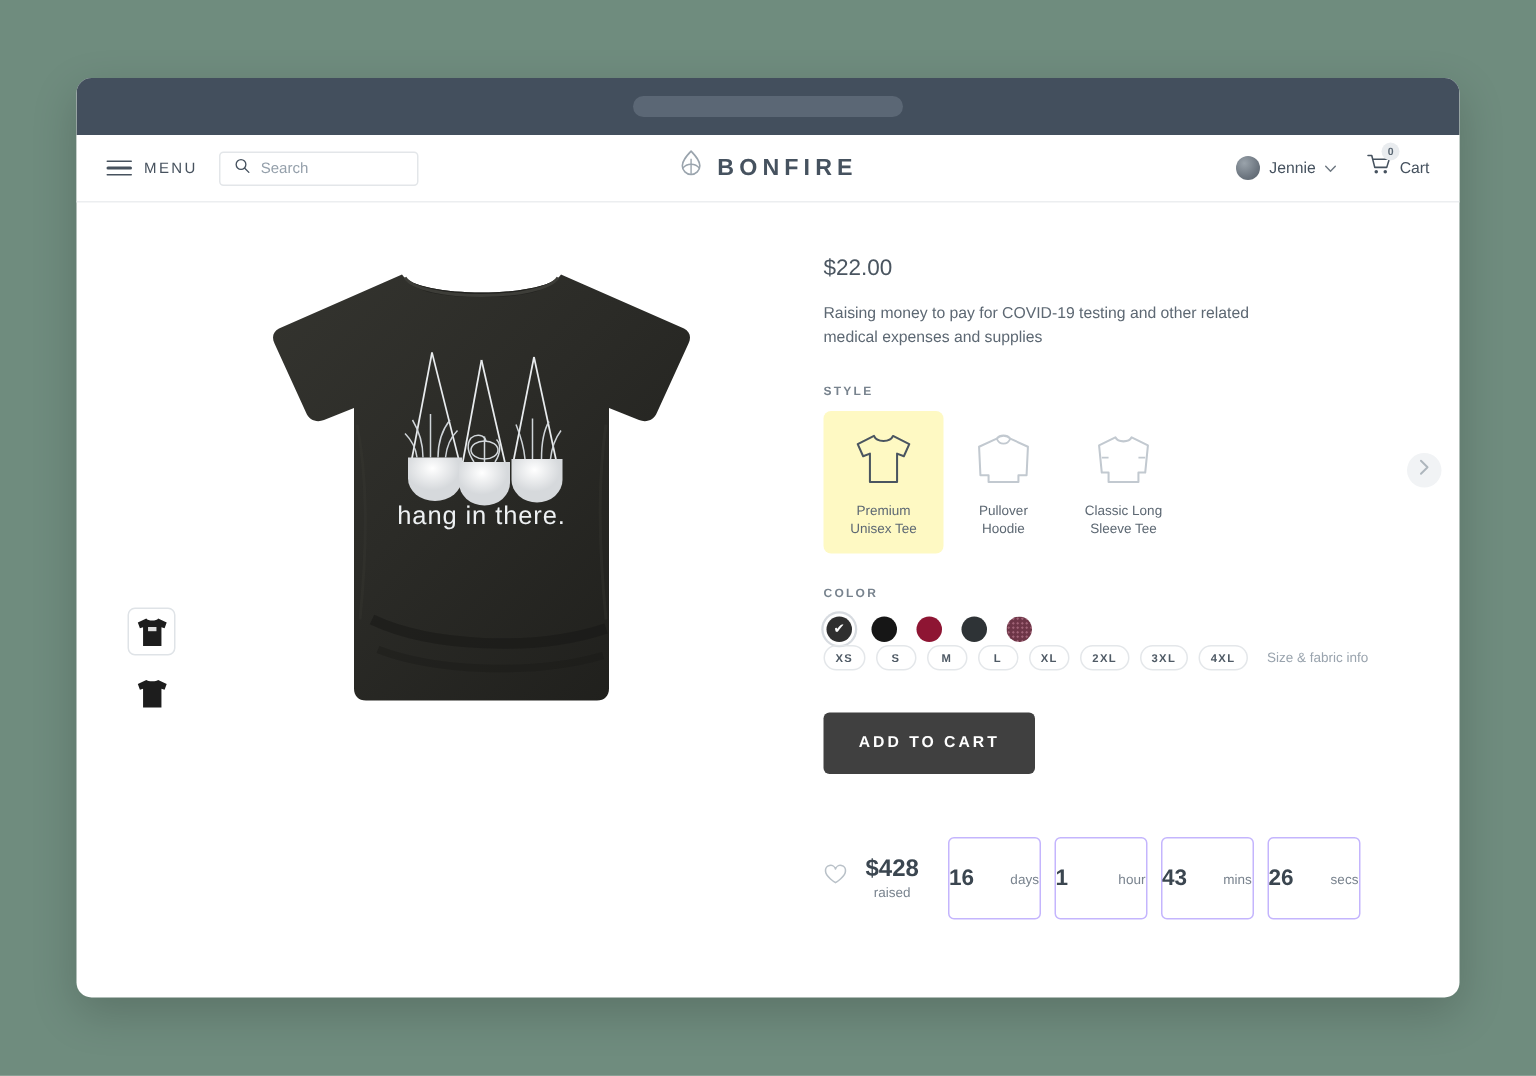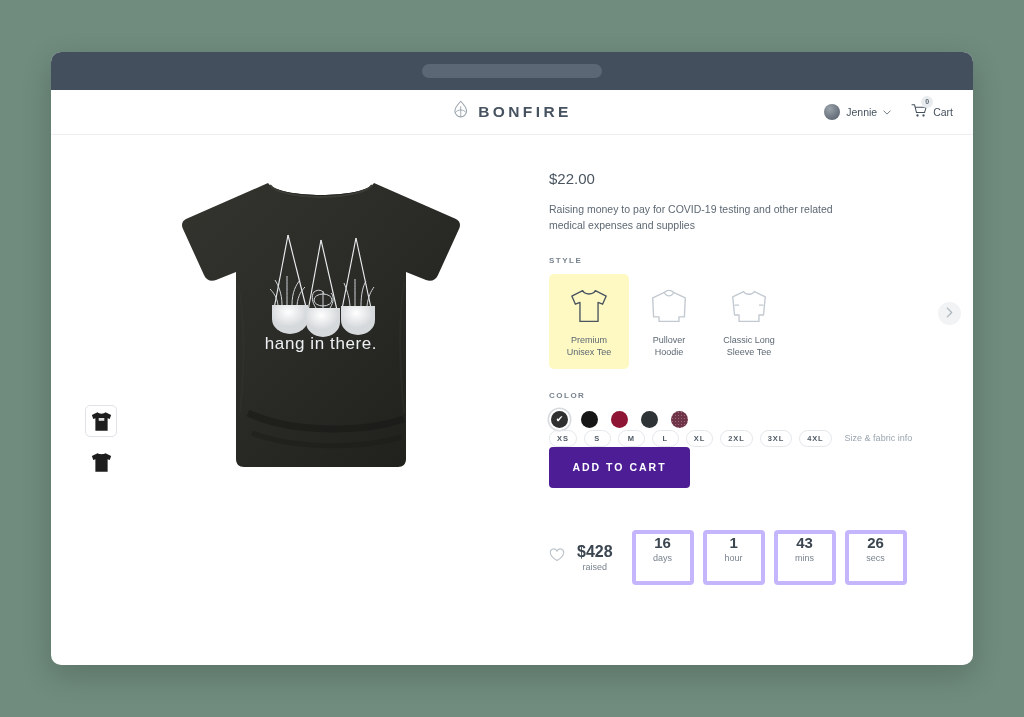--- a/index.html
+++ b/index.html
@@ -209,59 +209,79 @@
     font-size: 7.5px; font-weight: 700; letter-spacing: .9px;
     color: #4f5a65;
     padding: 0 7px;
     cursor: pointer;
   }
   .size-info {
     font-size: 9px; color: #9aa4ae; margin-left: 6px; cursor: pointer;
   }
 
   .atc {
+    margin-top: 28px;
     width: 141px; height: 41px;
-    background: #4c1d95;
+    background: #404040;
     border: none; border-radius: 4px;
     color: #fff;
     font-family: "Liberation Sans", sans-serif;
     font-size: 10.5px; letter-spacing: 2px; font-weight: 700;
     cursor: pointer;
   }
 
   
   .stats {
     margin-top: 42px;
     display: flex; align-items: center; gap: 9px;
   }
   .heart { flex: 0 0 auto; cursor: pointer; }
   .raised { margin-left: 3px; margin-right: 10px; text-align: center; }
   .raised .amt { font-size: 16px; font-weight: 700; color: #3b4650; }
   .raised .cap { font-size: 9px; color: #79838e; margin-top: 1px; }
   .tbox {
     width: 62px; height: 55px;
-    border: 4px solid #c4b5fd; border-radius: 4px;
-    display: flex; flex-direction: column;
-    align-items: center; justify-content: flex-start;
+    border: 1px solid #c4b5fd; border-radius: 4px;
+    display: flex; flex-direction: row;
+    align-items: center; justify-content: space-between;
   }
   .tbox .num { font-size: 15px; font-weight: 700; color: #3b4650; }
   .tbox .unit { font-size: 9px; color: #79838e; margin-top: 2px; }
 </style>
 </head>
 <body>
 
 <div class="desktop">
 
   <div class="browser">
 
     <div class="chrome">
       <div class="urlbar"></div>
     </div>
 
     <div class="site-header">
+      <div class="hdr-left">
+        <div class="menu-btn">
+          <span class="hamburger">
+            <span></span>
+              <span></span>
+              <span></span>
+          </span>
+          <span class="menu-label">MENU</span>
+        </div>
+        <div class="search-box">
+          <span class="sicon">
+            <svg width="11" height="11" viewBox="0 0 16 16">
+              <circle cx="6.8" cy="6.8" r="4.7" fill="none" stroke="#46525f" stroke-width="1.3"></circle>
+              <line x1="10.4" y1="10.4" x2="14.4" y2="14.4" stroke="#46525f" stroke-width="1.3" stroke-linecap="round"></line>
+            </svg>
+          </span>
+          <span class="search-text">Search</span>
+        </div>
+      </div>
 
       <div class="brand">
         <span>
           <svg width="17" height="20" viewBox="0 0 20 24">
             <path d="M10 1.5 C6.2 5.5 3 9 3 13.2 A7 7 0 0 0 17 13.2 C17 9 13.8 5.5 10 1.5 Z" fill="none" stroke="#9aa4ad" stroke-width="1.3" stroke-linejoin="round"></path>
             <path d="M10 7.5 L10 20" stroke="#9aa4ad" stroke-width="1.1"></path>
             <path d="M10 12 C7.5 12 5 13 3.4 15.2" fill="none" stroke="#9aa4ad" stroke-width="1.1"></path>
             <path d="M10 12 C12.5 12 15 13 16.6 15.2" fill="none" stroke="#9aa4ad" stroke-width="1.1"></path>
           </svg>
         </span>

